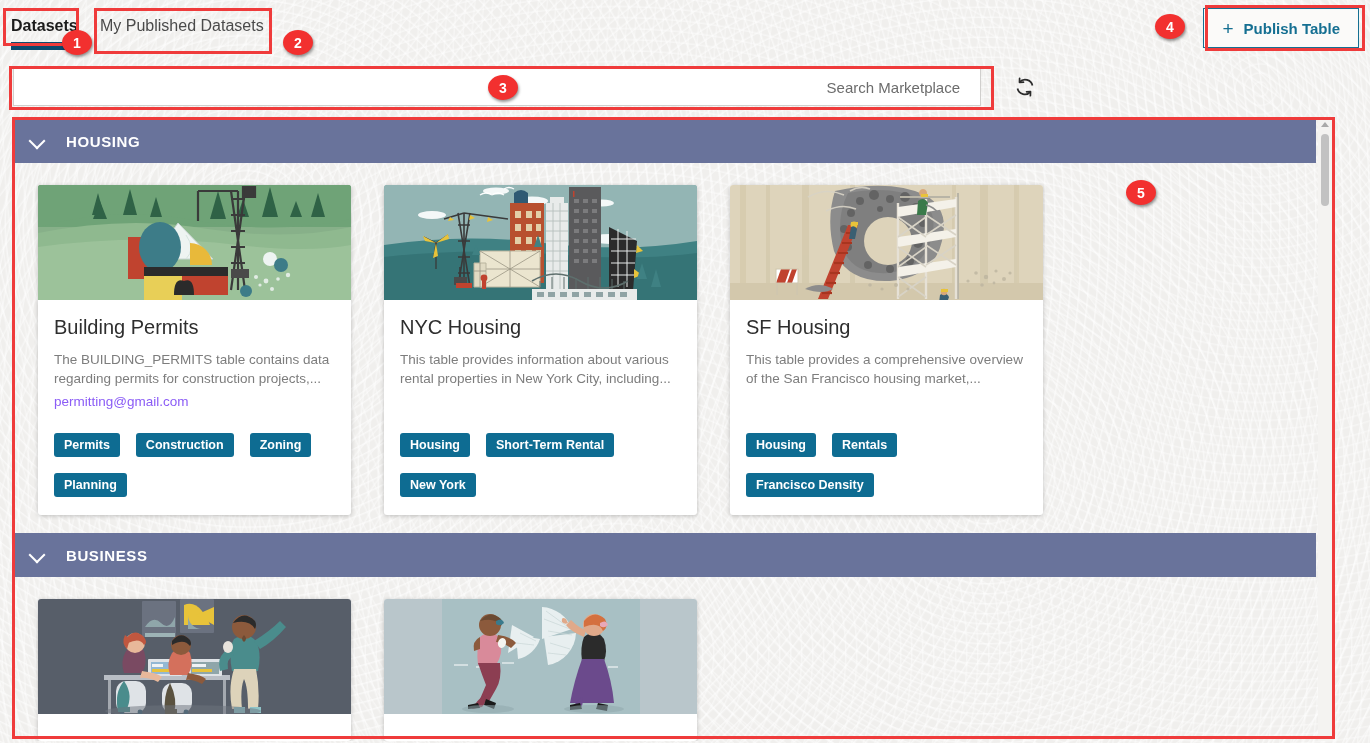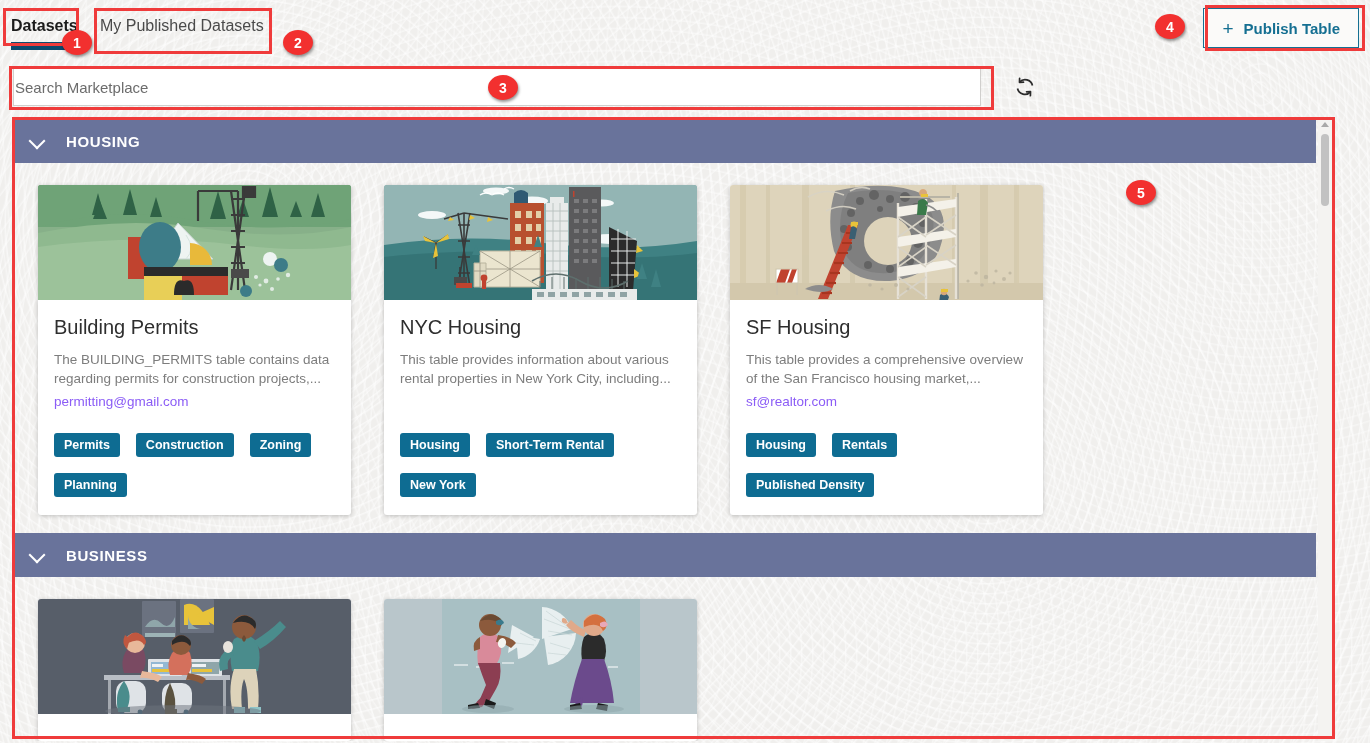--- a/index.html
+++ b/index.html
@@ -77,24 +77,25 @@
     position: absolute;
     left: 0; top: 66px;
     width: 1370px; height: 46px;
   }
   .search-input {
     position: absolute;
     left: 13px; top: 2px;
     width: 968px; height: 38px;
     background: #ffffff;
     border: 1px solid #d0cfcd;
-    padding: 0 1px;
+    padding: 0 20px;
     font-size: 15px;
     color: #333;
     font-family: "Liberation Sans", sans-serif;
+    text-align: right;
   }
   .search-input::placeholder { color: #6c6c6c; opacity: 1; }
 
   .refresh-icon {
     position: absolute;
     left: 1013px; top: 9px;
     width: 24px; height: 24px;
     cursor: pointer;
   }
 
@@ -599,26 +600,25 @@
               <circle cx="140" cy="100" r="1.8"></circle>
                 <circle cx="152" cy="104" r="1.6"></circle>
               <circle cx="166" cy="100" r="2"></circle>
                 <circle cx="178" cy="104" r="1.6"></circle>
             </g>
           </svg>
         </div>
         <div class="card-body">
           <div class="card-title">SF Housing</div>
           <div class="card-desc">This table provides a comprehensive overview of the San Francisco housing market,...</div>
-          <div class="card-contact">sf@realtor.com</div>
         </div>
         <div class="card-tags">
           <span class="tag">Housing</span>
           <span class="tag">Rentals</span>
-          <span class="tag">Published Density</span>
+          <span class="tag">Francisco Density</span>
         </div>
       </div>
 
     </div>
 
     <div class="section-header">
       <span class="chev"></span>
       <span class="section-title">BUSINESS</span>
     </div>
     <div class="section-body">

